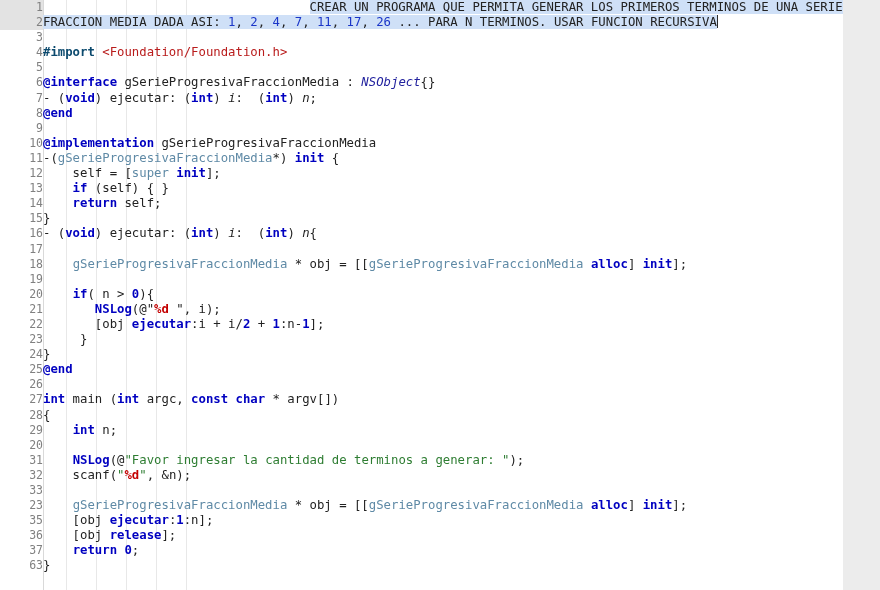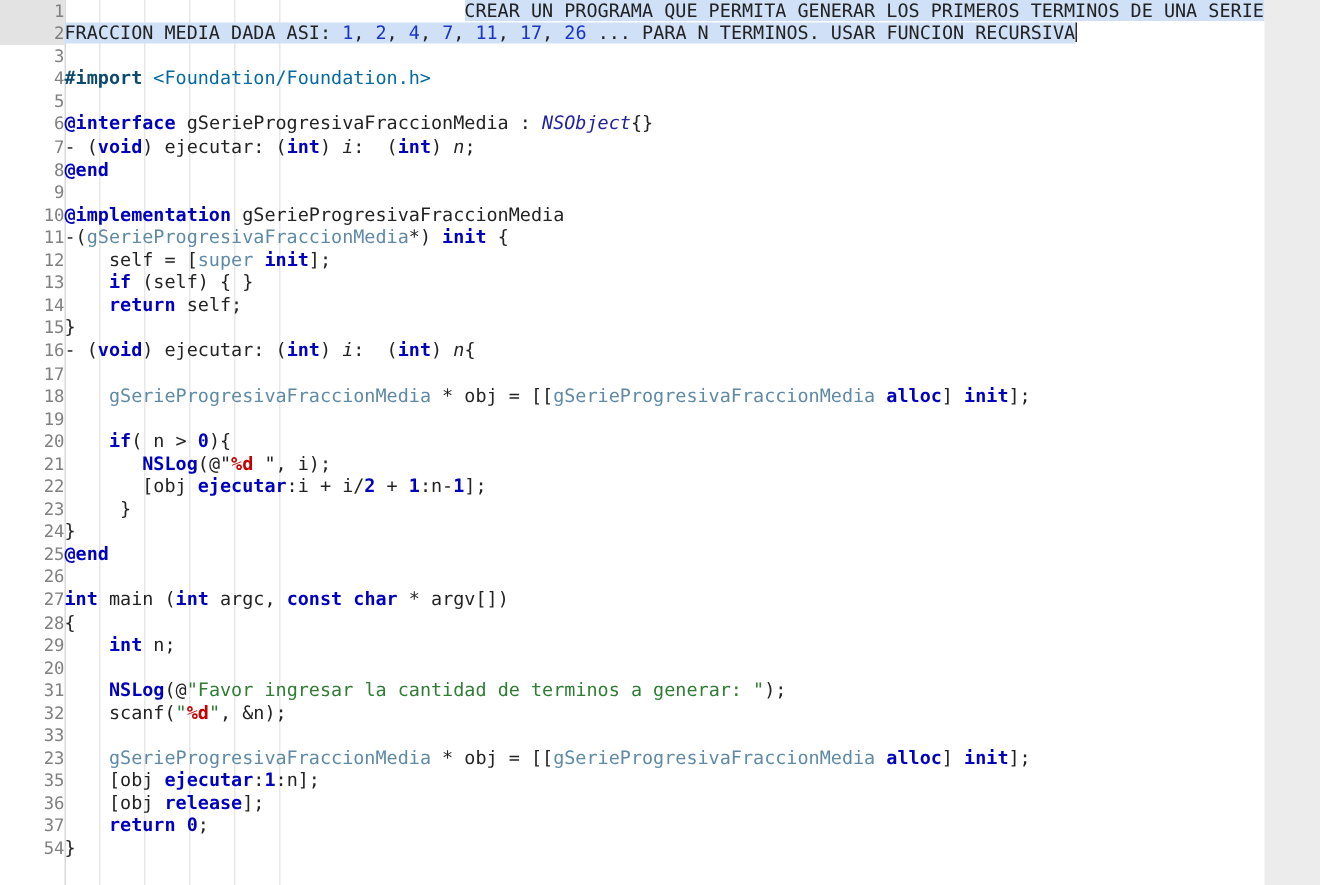--- a/index.html
+++ b/index.html
@@ -43,21 +43,21 @@
   }
   td.src{
     padding-left:8px;
     font-size:12.3px;line-height:15.1px;white-space:pre;
     color:#222222;
     font-family:"DejaVu Sans Mono","Liberation Mono",monospace;
   }
   
   .kw{color:#0000c0;font-weight:bold;}
   .dir{color:#0c4a6e;font-weight:bold;}
-  .hdr{color:#0369a1;}
+  .hdr{color:#b91c1c;}
   .cls{color:#5f8aa6;}
   .type-it{color:#22229e;font-style:italic;}
   .ital{color:#222222;font-style:italic;}
   .str{color:#2e7d32;}
   .fmt{color:#c40000;font-weight:bold;}
   .num{color:#0000c0;font-weight:bold;}
   .msg{color:#0000c0;font-weight:bold;}
   .plain{color:#222222;}
 
   
@@ -277,21 +277,21 @@
         <td class="ln">36</td>
         <td class="src"><span class="plain">    [obj </span><span class="msg">release</span><span class="plain">];</span></td>
       </tr>
 
       <tr class="line">
         <td class="ln">37</td>
         <td class="src"><span class="plain">    </span><span class="kw">return</span><span class="plain"> </span><span class="num">0</span><span class="plain">;</span></td>
       </tr>
 
       <tr class="line">
-        <td class="ln">54</td>
+        <td class="ln">63</td>
         <td class="src">}</td>
       </tr>
 
     </tbody>
       </table>
 
 
   </div>
 
   <div class="scroll-track"></div>

